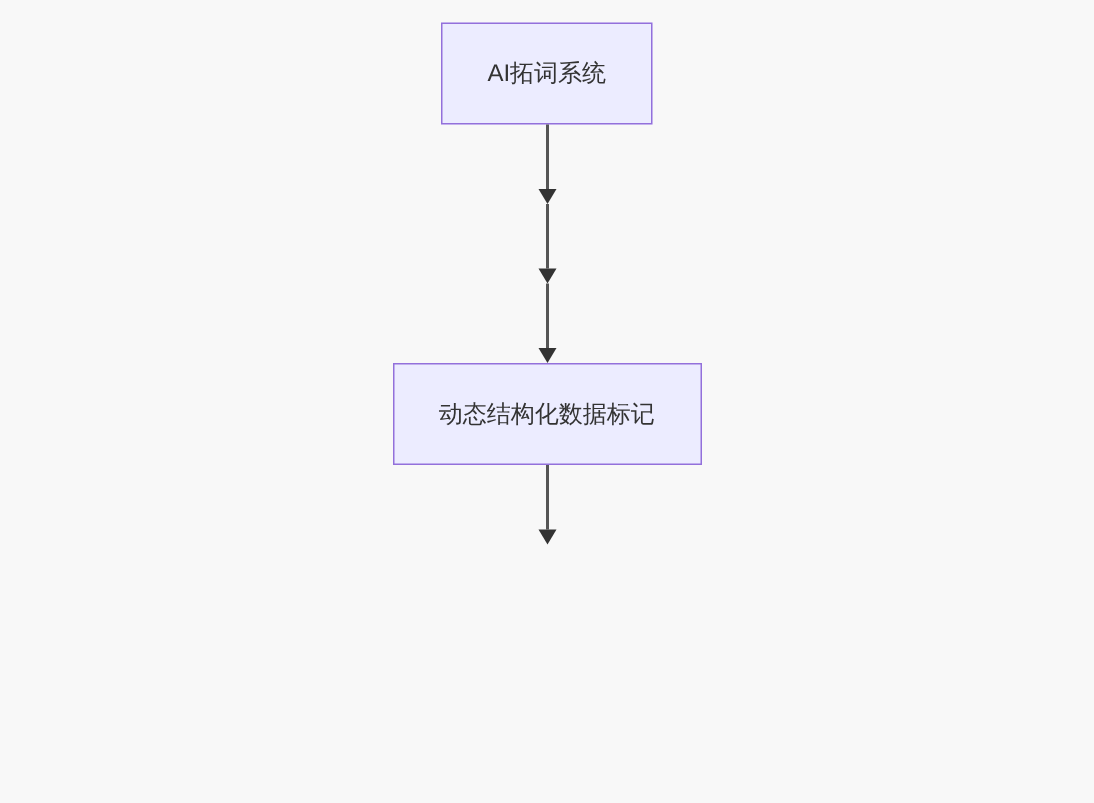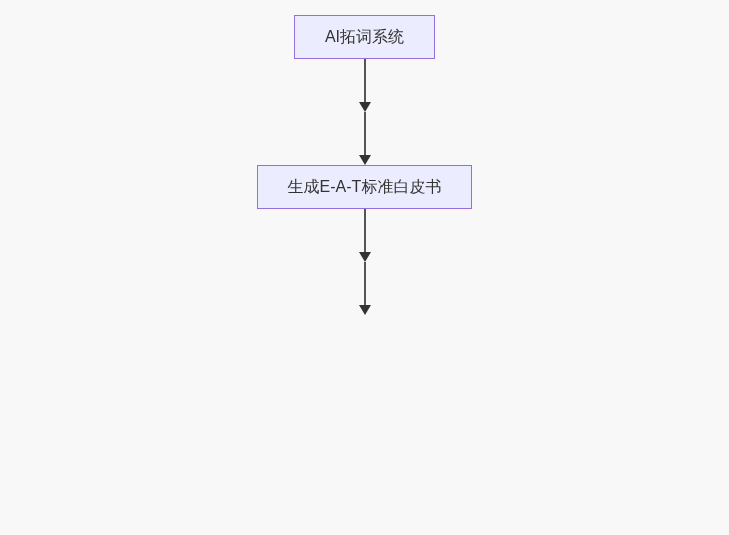--- a/index.html
+++ b/index.html
@@ -16,21 +16,21 @@
     width: 729px;
     height: 535px;
     display: flex;
     flex-direction: column;
     align-items: center;
     padding-top: 15px;
     box-sizing: border-box;
   }
   .node {
     box-sizing: border-box;
-    height: 44px;
+    height: 68px;
     padding: 0 30px;
     display: flex;
     align-items: center;
     justify-content: center;
     background: #ECECFF;
     border: 1px solid #9370DB;
     color: #333333;
     font-size: 16px;
     white-space: nowrap;
     flex: 0 0 auto;
@@ -66,27 +66,27 @@
     <div class="arrow-line"></div>
     <div class="arrow-head"></div>
   </div>
 
 
   <div class="arrow">
     <div class="arrow-line"></div>
     <div class="arrow-head"></div>
   </div>
 
-  <div class="node">生成E-A-T标准白皮书</div>
 
   <div class="arrow">
     <div class="arrow-line"></div>
     <div class="arrow-head"></div>
   </div>
 
+  <div class="node">动态结构化数据标记</div>
 
   <div class="arrow">
     <div class="arrow-line"></div>
     <div class="arrow-head"></div>
   </div>
 
 
 </div>
 
 </body></html>

